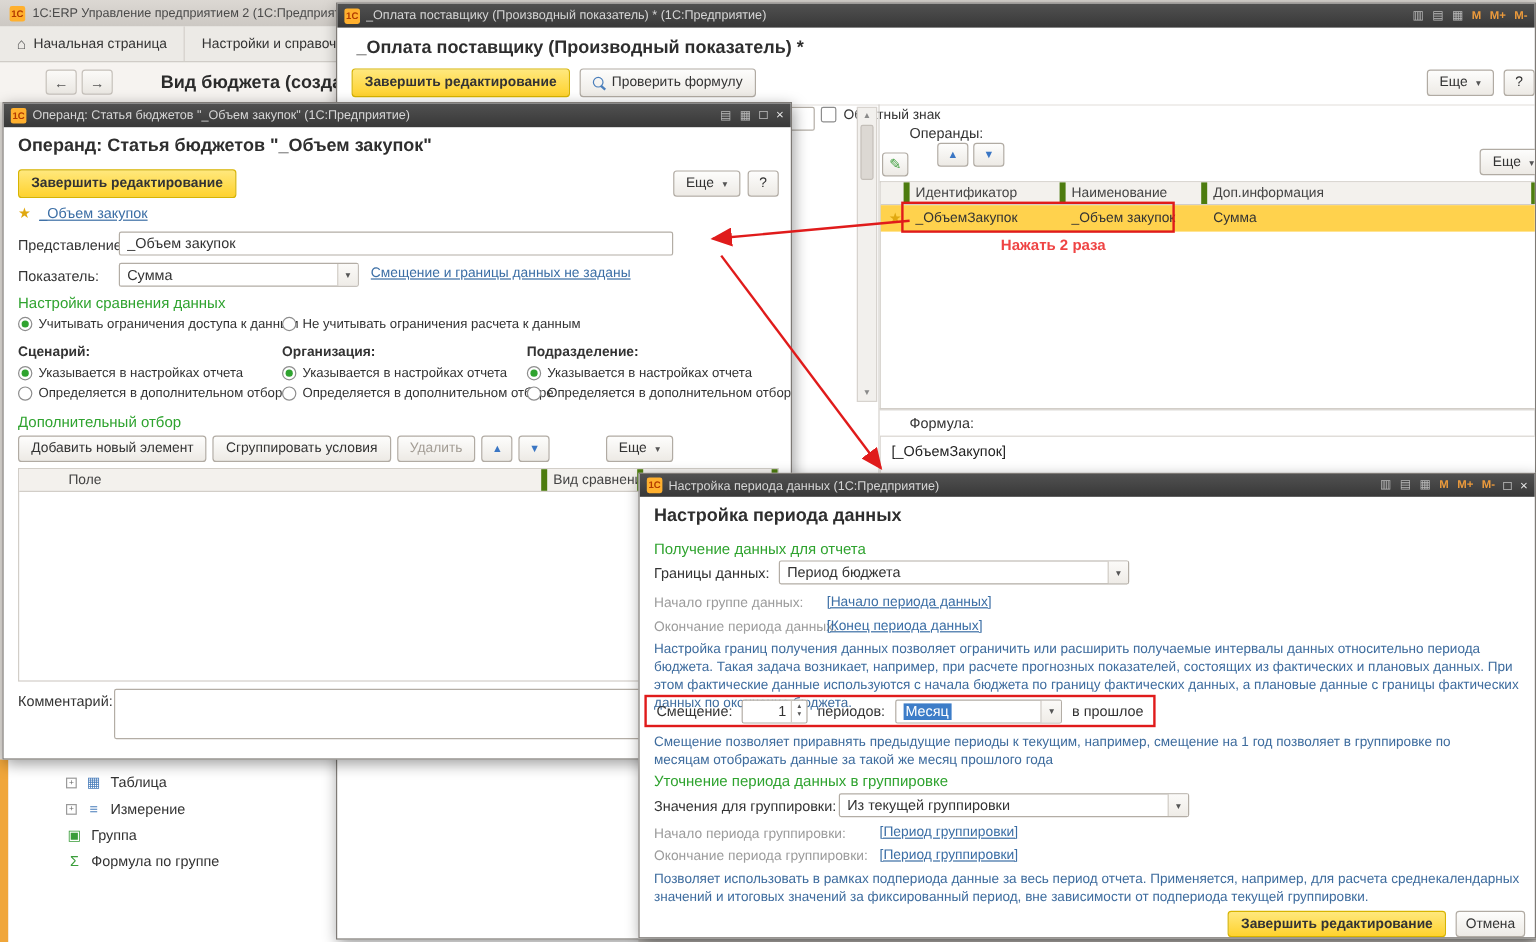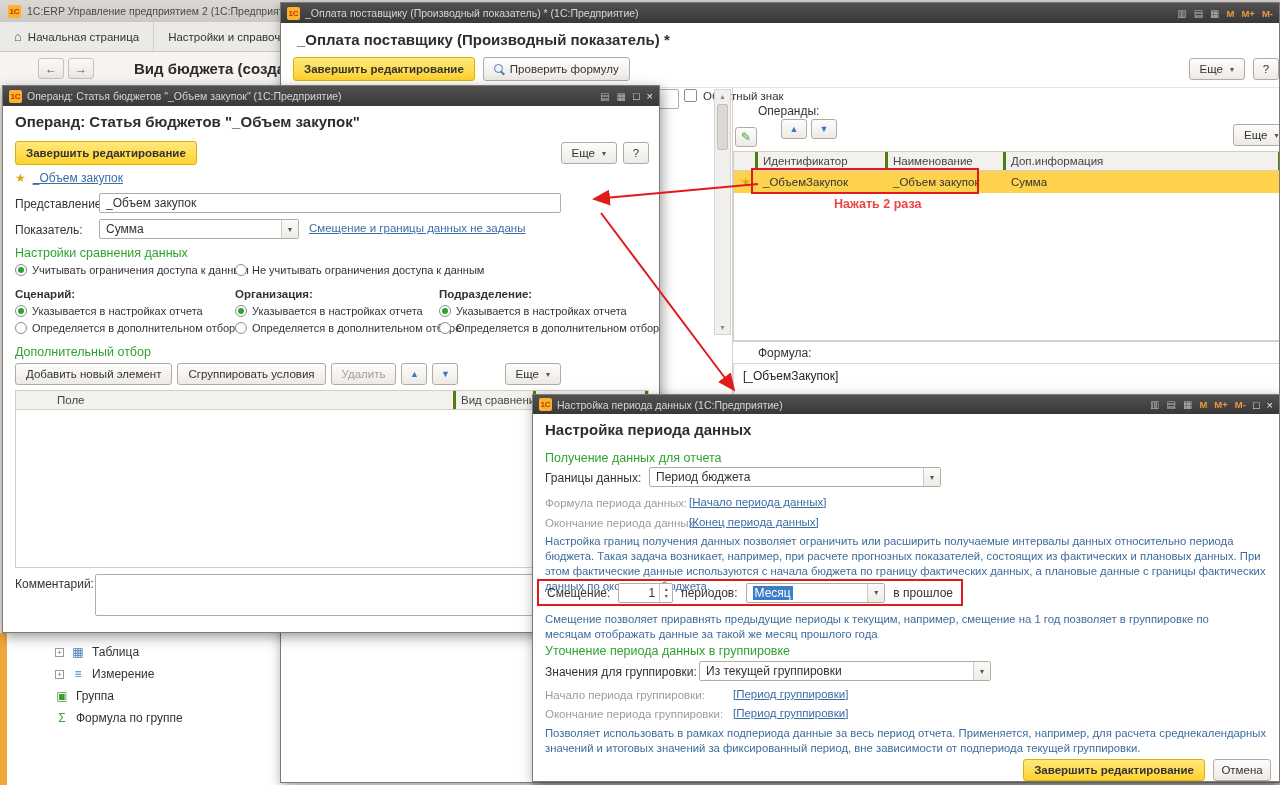--- a/index.html
+++ b/index.html
@@ -43,21 +43,21 @@
 .vs-thumb{width:11px;height:46px;background:#dcd8d3;border:1px solid #c4bfb9;border-radius:2px;margin-top:2px;cursor:pointer}
 .redframe{border:2px solid #e01b1b;pointer-events:none}
 .note-red{color:#ef4444;font-weight:bold;font-size:12.5px;white-space:nowrap}
 .mag{position:relative;width:11px;height:11px;flex:none}
 .mag::before{content:"";position:absolute;left:0;top:0;width:7px;height:7px;border:1.5px solid #4a7ebb;border-radius:50%}
 .mag::after{content:"";position:absolute;right:0;bottom:1px;width:5px;height:2px;background:#4a7ebb;transform:rotate(42deg)}
 .star{color:#e0a810;font-size:12px}
 .pencil{color:#3a9d3a;font-size:12px}
 .tbl{border:1px solid #d2cec8;background:#fff}
 .tbl-h{display:flex;background:#f3f1ed;border-bottom:1px solid #d2cec8;height:19px;align-items:center;font-size:11.5px;color:#444}
-.tbl-h>span{padding:0 5px;border-right:3px solid #4d7c0f;height:100%;display:flex;align-items:center;overflow:hidden;white-space:nowrap}
+.tbl-h>span{padding:0 5px;border-right:5px solid #4d7c0f;height:100%;display:flex;align-items:center;overflow:hidden;white-space:nowrap}
 .tbl-r{display:flex;height:22px;align-items:center;font-size:11.5px}
 .tbl-r.sel{background:#ffd24d}
 .tbl-r>span{padding:0 5px;overflow:hidden;white-space:nowrap}
 .c-ic{width:24px;flex:none;text-align:center}
 .c-id{width:130px;flex:none}
 .c-nm{width:118px;flex:none}
 .c-in{flex:1}
 .f-fld{width:440px;flex:none}
 .f-cmp{width:80px;flex:none}
 .f-val{flex:1}
@@ -242,21 +242,21 @@
     </div>
     <span class="link abs" style="left:306px;top:136px">Смещение и границы данных не заданы</span>
 
     <span class="sect abs" style="left:12px;top:160px">Настройки сравнения данных</span>
     <label class="radio abs" style="left:12px;top:178px">
       <span class="rdot on"></span>
       <span>Учитывать ограничения доступа к данным</span>
     </label>
     <label class="radio abs" style="left:232px;top:178px">
       <span class="rdot"></span>
-      <span>Не учитывать ограничения доступа к данным</span>
+      <span>Не учитывать ограничения расчета к данным</span>
     </label>
 
     <span class="lbl-b abs" style="left:12px;top:202px">Сценарий:</span>
     <span class="lbl-b abs" style="left:232px;top:202px">Организация:</span>
     <span class="lbl-b abs" style="left:436px;top:202px">Подразделение:</span>
 
     <label class="radio abs" style="left:12px;top:219px">
       <span class="rdot on"></span>
       <span>Указывается в настройках отчета</span>
     </label>
@@ -327,21 +327,21 @@
         <span class="tb-ctrl">×</span>
       </span>
     </div>
     <div class="heading abs" style="left:12px;top:26px">Настройка периода данных</div>
     <span class="sect abs" style="left:12px;top:56px">Получение данных для отчета</span>
     <span class="lbl abs" style="left:12px;top:76px">Границы данных:</span>
     <div class="combo abs" style="left:116px;top:72px;width:292px">
       <span class="val">Период бюджета</span>
       <span class="cbtn">▾</span>
     </div>
-    <span class="glabel abs" style="left:12px;top:102px">Формула периода данных:</span>
+    <span class="glabel abs" style="left:12px;top:102px">Начало группе данных:</span>
     <span class="link abs" style="left:156px;top:101px">[Начало периода данных]</span>
     <span class="glabel abs" style="left:12px;top:122px">Окончание периода данных:</span>
     <span class="link abs" style="left:156px;top:121px">[Конец периода данных]</span>
     <div class="hint abs" style="left:12px;top:139px;width:724px">Настройка границ получения данных позволяет ограничить или расширить получаемые интервалы данных относительно периода бюджета. Такая задача возникает, например, при расчете прогнозных показателей, состоящих из фактических и плановых данных. При этом фактические данные используются с начала бюджета по границу фактических данных, а плановые данные с границы фактических данных по окончание бюджета.</div>
 
     <div class="redframe row abs" style="left:4px;top:184px;width:426px;height:27px;gap:8px;padding:0 8px;pointer-events:auto">
       <span class="lbl">Смещение:</span>
       <div class="input" style="width:58px;padding:0">
         <span style="flex:1;text-align:right;padding:0 4px">1</span>
         <span class="spin">

